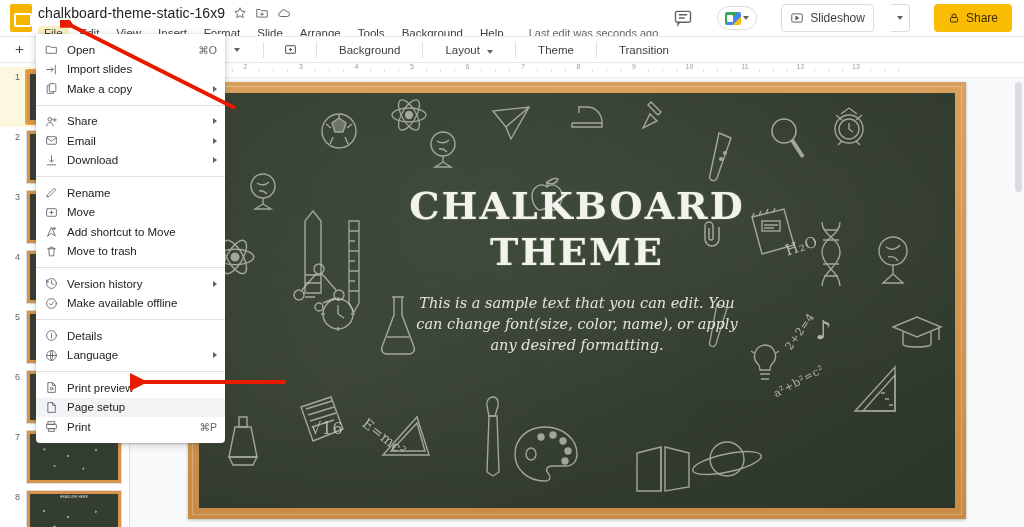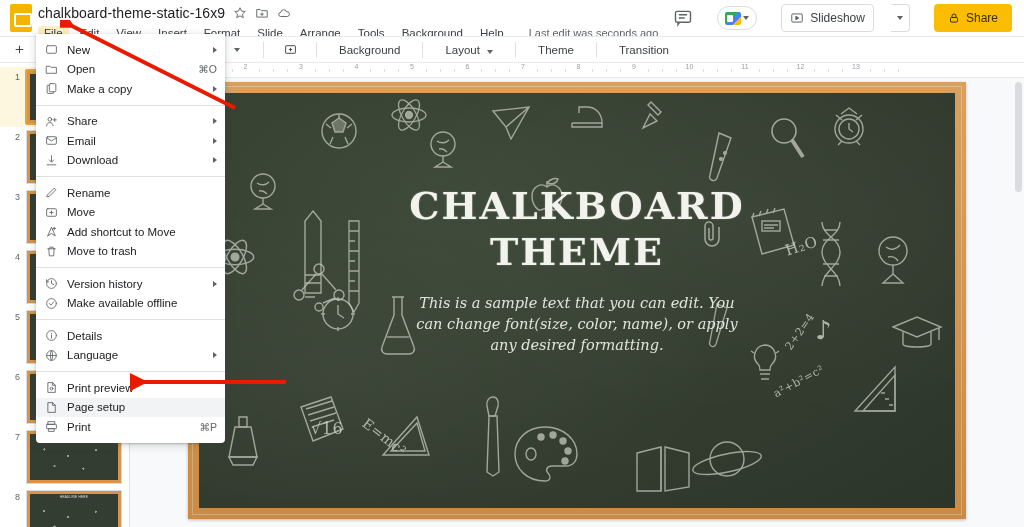--- a/index.html
+++ b/index.html
@@ -671,34 +671,33 @@
     <div id="vscroll">
       <div id="vscroll-thumb"></div>
     </div>
   </div>
 </div>
 
 <div id="filemenu">
     <div class="mi">
       <span class="mic">
         <svg width="13" height="13" viewBox="0 0 24 24" fill="none" stroke="currentColor" stroke-width="1.6" stroke-linecap="round" stroke-linejoin="round">
-          <rect x="3" y="5" width="18" height="14" rx="2"></rect>
-        </svg>
-      </span>
-      <span class="mlabel">New</span>
-      <span class="marrow"></span>
-    </div>
-    <div class="mi">
-      <span class="mic">
-        <svg width="13" height="13" viewBox="0 0 24 24" fill="none" stroke="currentColor" stroke-width="1.6" stroke-linecap="round" stroke-linejoin="round">
           <path d="M3 6h6l2 2h10v11H3z"></path>
         </svg>
       </span>
       <span class="mlabel">Open</span>
       <span class="macc">⌘O</span>
+    </div>
+    <div class="mi">
+      <span class="mic">
+        <svg width="13" height="13" viewBox="0 0 24 24" fill="none" stroke="currentColor" stroke-width="1.6" stroke-linecap="round" stroke-linejoin="round">
+          <path d="M3 12h12M11 8l4 4-4 4M19 4v16"></path>
+        </svg>
+      </span>
+      <span class="mlabel">Import slides</span>
     </div>
     <div class="mi">
       <span class="mic">
         <svg width="13" height="13" viewBox="0 0 24 24" fill="none" stroke="currentColor" stroke-width="1.6" stroke-linecap="round" stroke-linejoin="round">
           <rect x="8" y="3" width="12" height="15" rx="2"></rect>
           <path d="M16 18v2a1 1 0 01-1 1H5a1 1 0 01-1-1V7a1 1 0 011-1h2"></path>
         </svg>
       </span>
       <span class="mlabel">Make a copy</span>
       <span class="marrow"></span>

